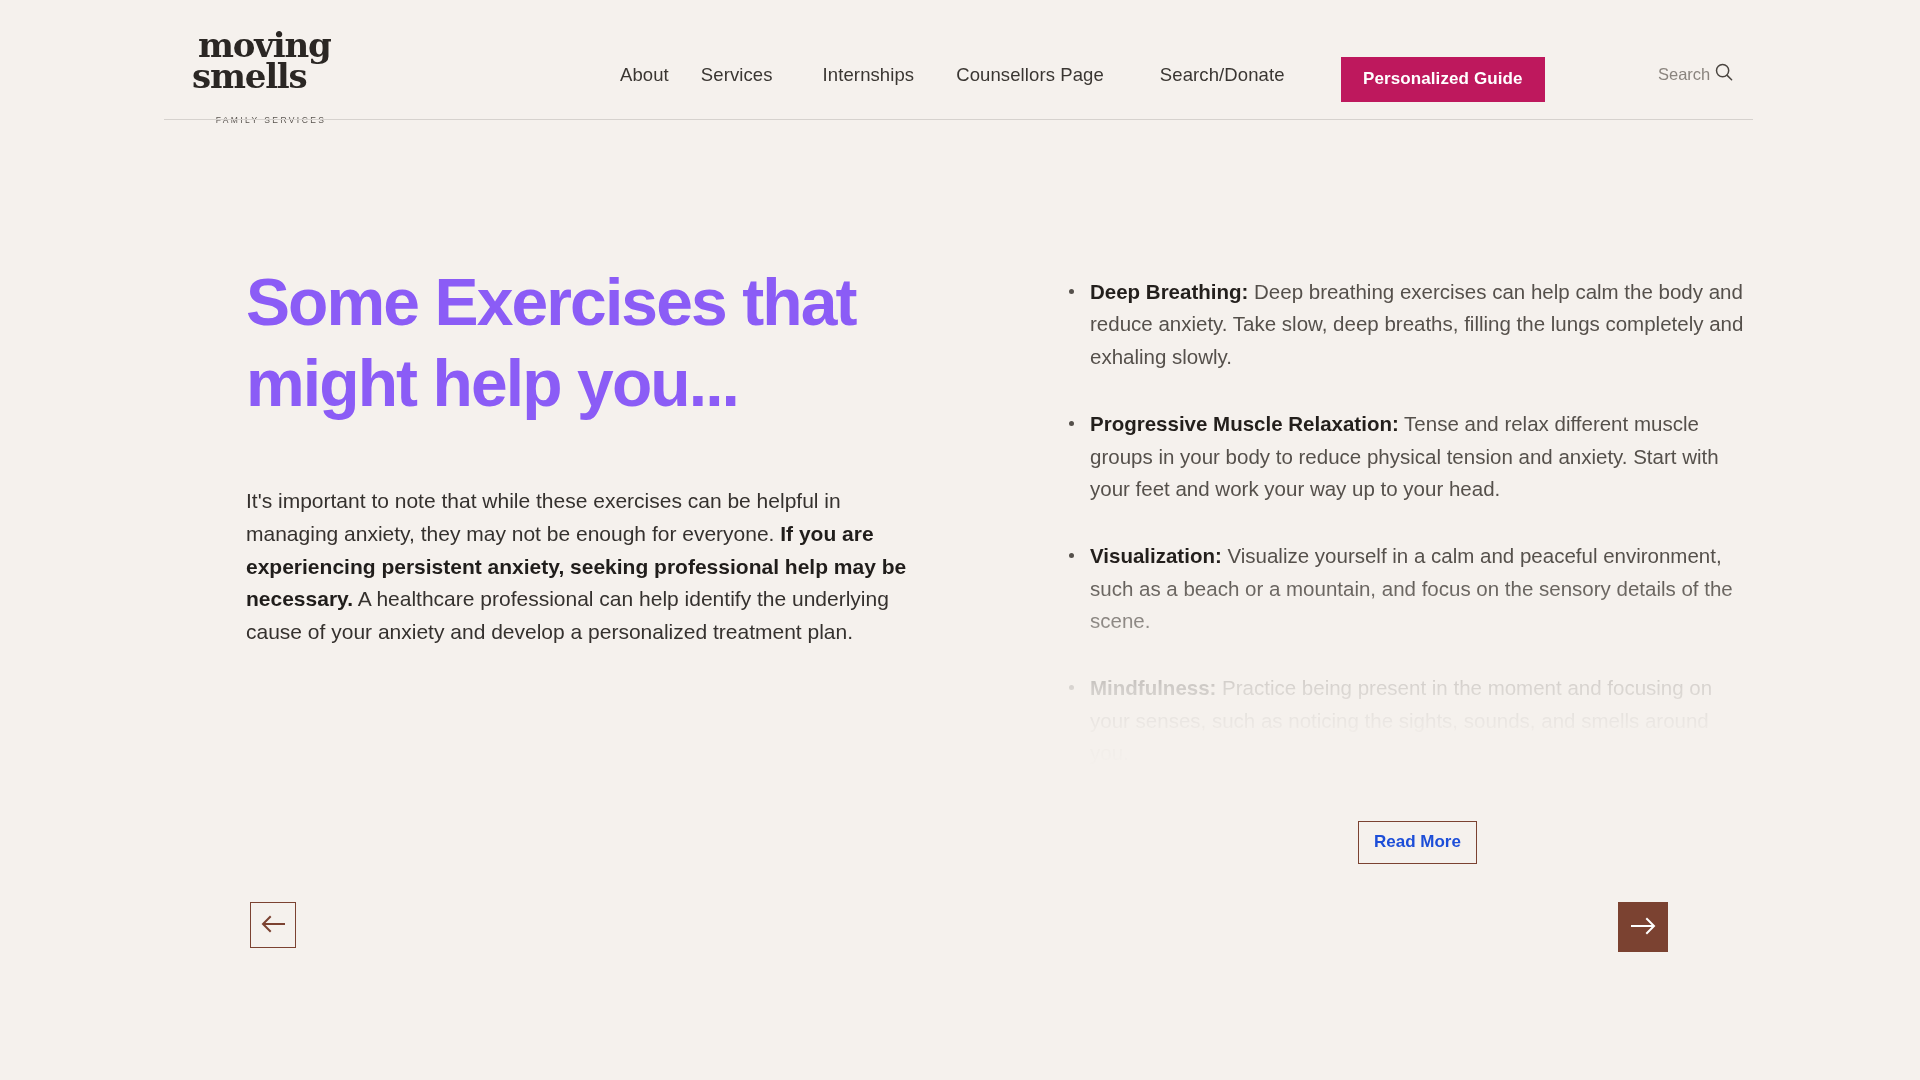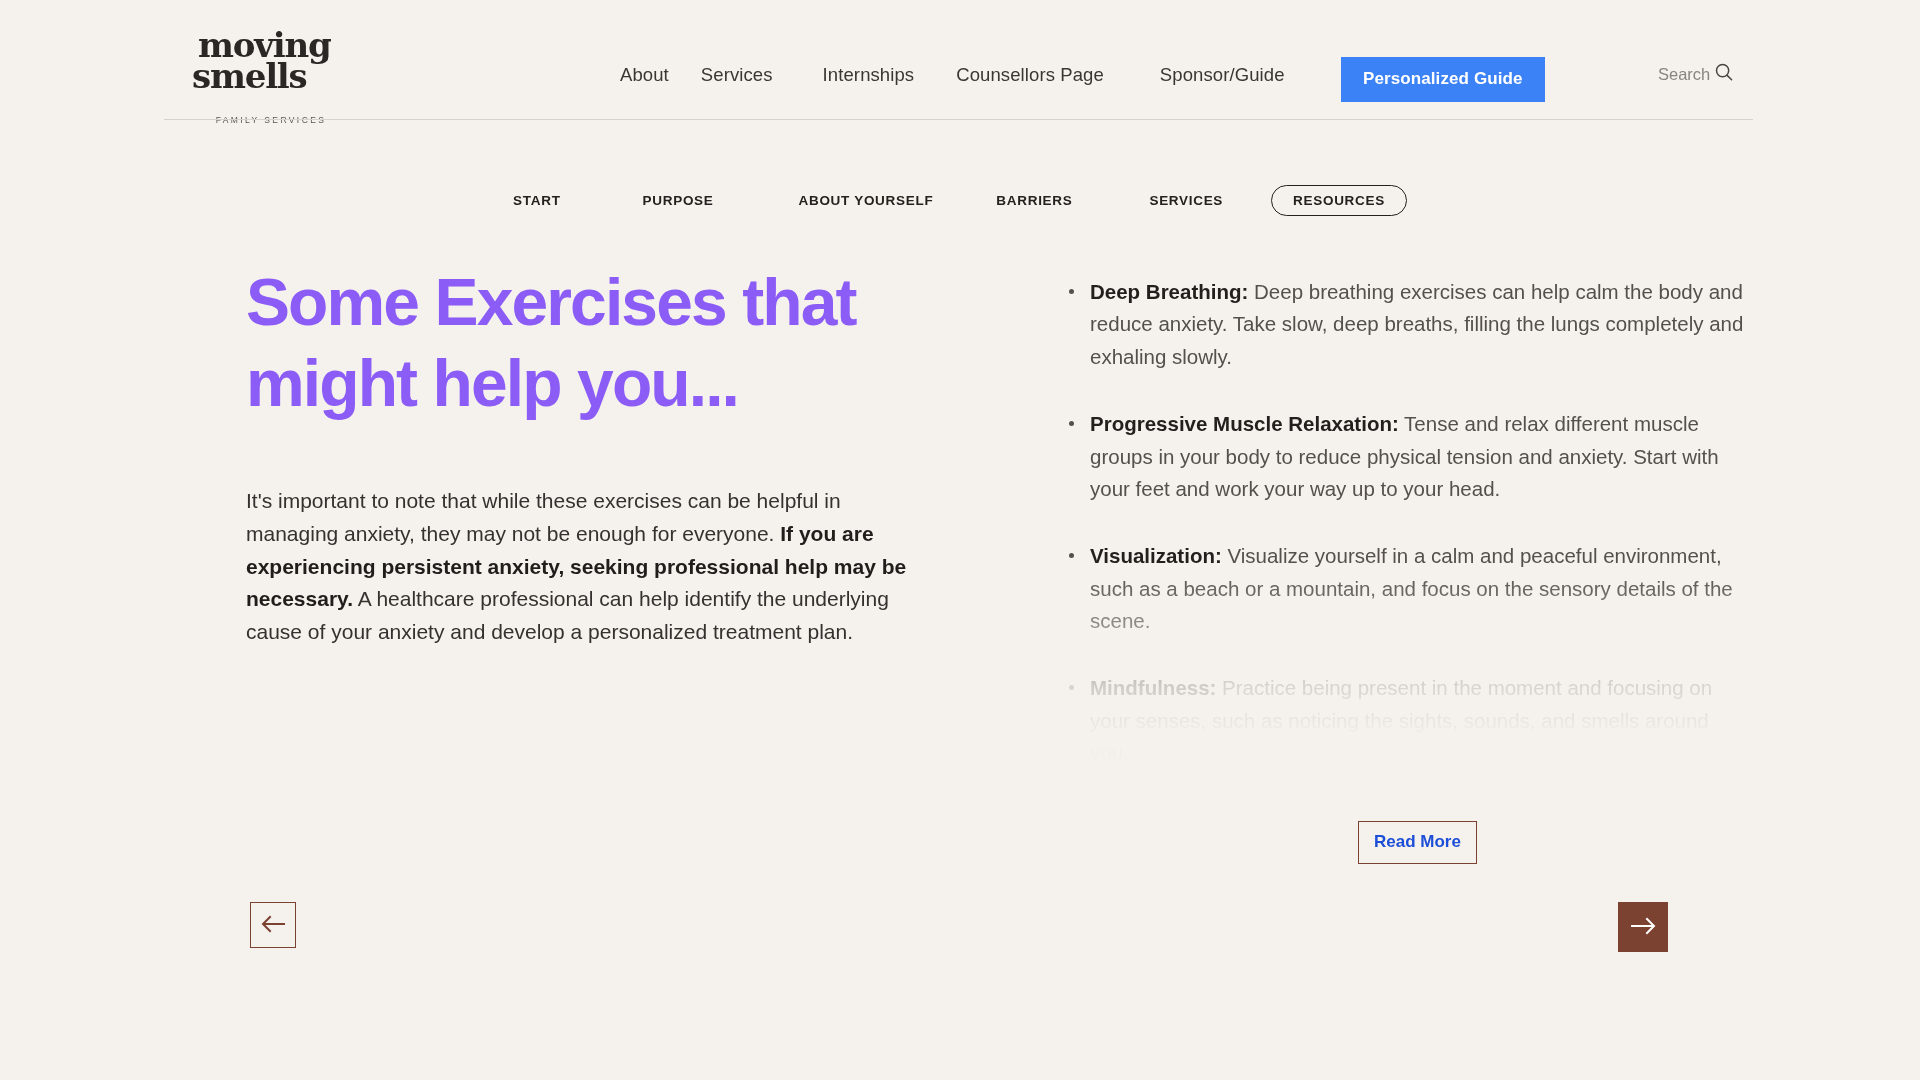--- a/index.html
+++ b/index.html
@@ -73,21 +73,21 @@
     padding: 6px 0;
   }
   .nav-gap-1 { margin-right: 32px; }
   .nav-gap-2 { margin-right: 50px; }
   .nav-gap-3 { margin-right: 42px; }
   .nav-gap-4 { margin-right: 56px; }
 
   .cta {
     position: absolute;
     left: 1341px; top: 57px;
-    background: #3b82f6;
+    background: #be185d;
     color: #FFFFFF;
     font-size: 17px;
     font-weight: 700;
     letter-spacing: 0.1px;
     padding: 12px 22px 13px 22px;
     border: none;
     cursor: pointer;
     white-space: nowrap;
     font-family: "Liberation Sans", sans-serif;
   }
@@ -242,46 +242,38 @@
       <span class="logo-word1">moving</span>
       <span class="logo-word2">smells</span>
       <span class="logo-sub">FAMILY SERVICES</span>
     </div>
 
     <nav class="nav">
       <span class="nav-item nav-gap-1">About</span>
       <span class="nav-item nav-gap-2">Services</span>
       <span class="nav-item nav-gap-3">Internships</span>
       <span class="nav-item nav-gap-4">Counsellors Page</span>
-      <span class="nav-item">Sponsor/Guide</span>
+      <span class="nav-item">Search/Donate</span>
     </nav>
 
     <button class="cta">Personalized Guide</button>
 
     <div class="search">
       <span class="search-label">Search</span>
       <span class="search-icon">
         <svg width="20" height="20" viewBox="0 0 20 20" fill="none">
           <circle cx="8.6" cy="8.6" r="6.1" stroke="#4A4540" stroke-width="1.5"></circle>
           <line x1="13.2" y1="13.4" x2="17.6" y2="17.8" stroke="#4A4540" stroke-width="1.5" stroke-linecap="round"></line>
         </svg>
       </span>
     </div>
 
     <div class="header-rule"></div>
   </div>
 
-  <div class="steps">
-    <span class="step step-s1">START</span>
-    <span class="step step-s2">PURPOSE</span>
-    <span class="step step-s3">ABOUT YOURSELF</span>
-    <span class="step step-s4">BARRIERS</span>
-    <span class="step step-s5">SERVICES</span>
-    <span class="step active">RESOURCES</span>
-  </div>
 
   <div class="main">
 
     <div class="col-left">
       <h1 class="headline">Some Exercises that might help you...</h1>
       <p class="body-copy">
         <span>It's important to note that while these exercises can be helpful in managing anxiety, they may not be enough for everyone. </span><b>If you are experiencing persistent anxiety, seeking professional help may be necessary.</b><span> A healthcare professional can help identify the underlying cause of your anxiety and develop a personalized treatment plan.</span>
       </p>
     </div>
 

